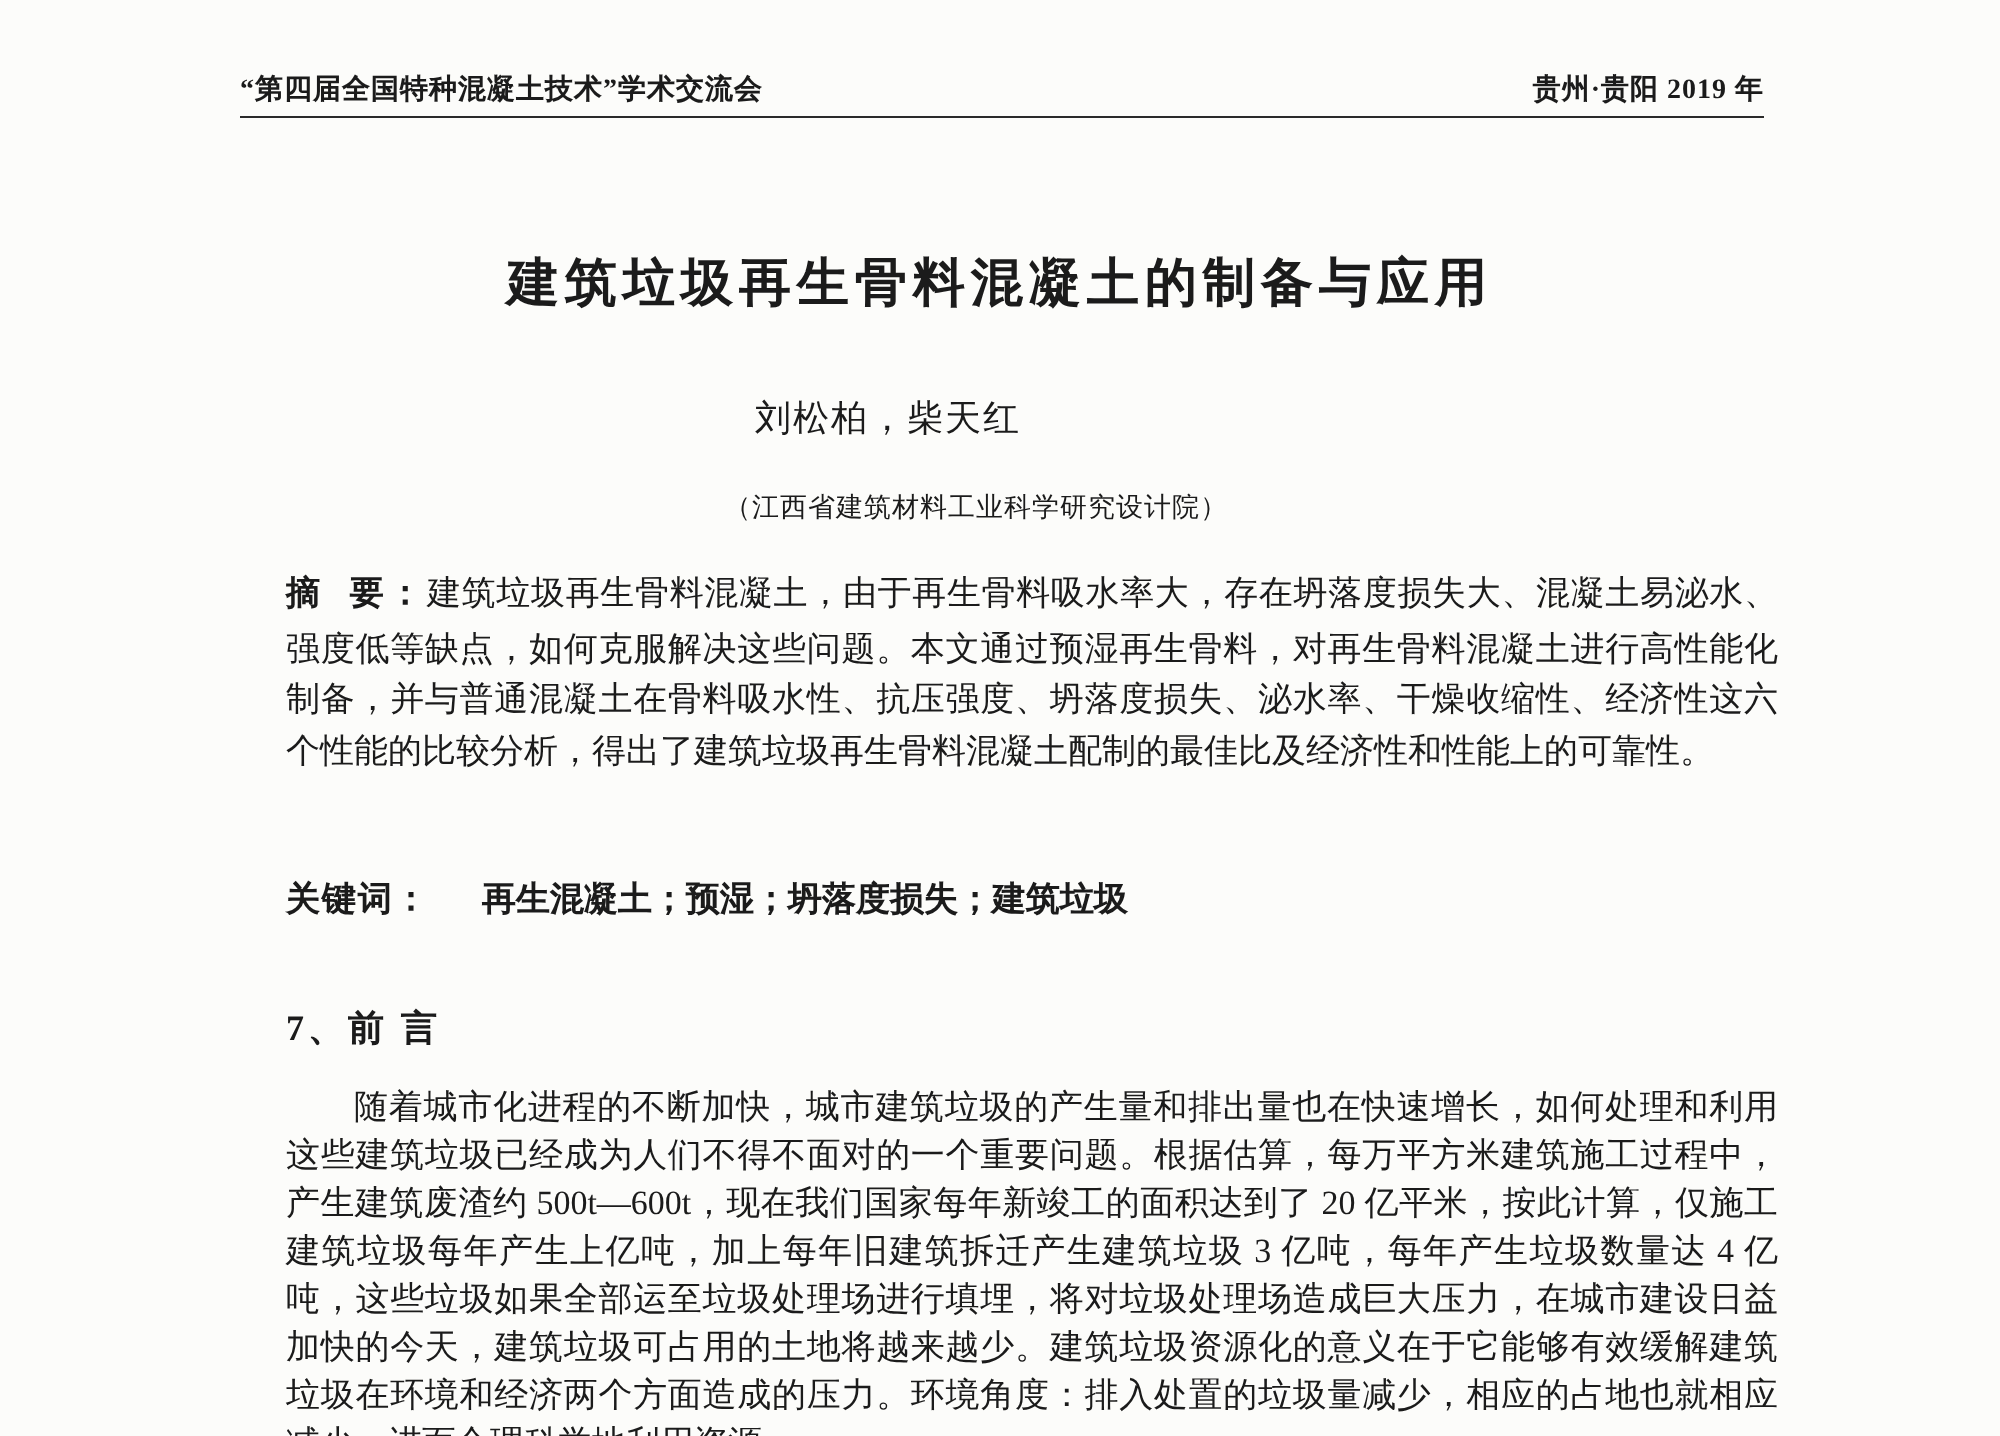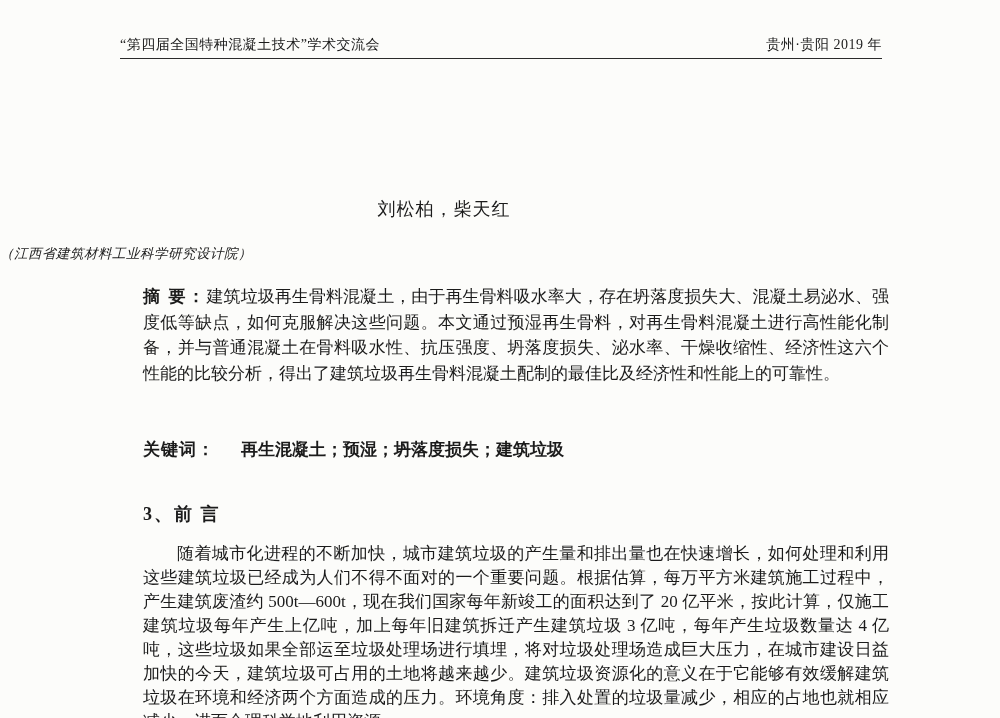--- a/index.html
+++ b/index.html
@@ -20,20 +20,21 @@
   .running-head {
     position: absolute;
     left: 120px;
     width: 762px;
     top: 36px;
     display: flex;
     justify-content: space-between;
     align-items: baseline;
     font-size: 14px;
     letter-spacing: 0.5px;
+    font-weight: bold;
   }
   .head-rule {
     position: absolute;
     left: 120px;
     width: 762px;
     top: 58px;
     border: 0;
     border-top: 1.6px solid #2a2a2a;
     margin: 0;
   }
@@ -56,39 +57,39 @@
     top: 197px;
     text-align: center;
     font-size: 18px;
     letter-spacing: 1px;
   }
   .paper-affiliation {
     position: absolute;
     left: 0;
     width: 976px;
     top: 245px;
-    text-align: left;
+    text-align: center;
     font-size: 13.5px;
     letter-spacing: 0.5px;
-    font-style: italic;
   }
   
   .abstract {
     position: absolute;
     left: 143px;
     width: 746px;
     top: 284px;
     font-size: 17px;
     line-height: 25.5px;
     text-align: justify;
     margin: 0;
   }
   .abstract .label {
     font-weight: bold;
     letter-spacing: 2px;
+    font-family: Liberation Mono, monospace;
   }
   
   .keywords {
     position: absolute;
     left: 143px;
     width: 746px;
     top: 438px;
     font-size: 17px;
     font-weight: bold;
   }
@@ -125,32 +126,33 @@
 
 <div class="page">
 
   <div class="running-head">
     <span>“第四届全国特种混凝土技术”学术交流会</span>
     <span>贵州·贵阳  2019 年</span>
   </div>
 
   <hr class="head-rule">
 
+  <h1 class="paper-title">建筑垃圾再生骨料混凝土的制备与应用</h1>
 
   <div class="paper-authors">刘松柏，柴天红</div>
 
   <div class="paper-affiliation">（江西省建筑材料工业科学研究设计院）</div>
 
   <p class="abstract">
     <span class="label">摘  要：</span><span>建筑垃圾再生骨料混凝土，由于再生骨料吸水率大，存在坍落度损失大、混凝土易泌水、强度低等缺点，如何克服解决这些问题。本文通过预湿再生骨料，对再生骨料混凝土进行高性能化制备，并与普通混凝土在骨料吸水性、抗压强度、坍落度损失、泌水率、干燥收缩性、经济性这六个性能的比较分析，得出了建筑垃圾再生骨料混凝土配制的最佳比及经济性和性能上的可靠性。</span>
   </p>
 
   <div class="keywords">
     <span class="label">关键词：</span><span>再生混凝土；预湿；坍落度损失；建筑垃圾</span>
   </div>
 
-  <h2 class="section-heading">3、前  言</h2>
+  <h2 class="section-heading">7、前  言</h2>
 
   <div class="body-text">
     <p>随着城市化进程的不断加快，城市建筑垃圾的产生量和排出量也在快速增长，如何处理和利用这些建筑垃圾已经成为人们不得不面对的一个重要问题。根据估算，每万平方米建筑施工过程中，产生建筑废渣约 500t—600t，现在我们国家每年新竣工的面积达到了 20 亿平米，按此计算，仅施工建筑垃圾每年产生上亿吨，加上每年旧建筑拆迁产生建筑垃圾 3 亿吨，每年产生垃圾数量达 4 亿吨，这些垃圾如果全部运至垃圾处理场进行填埋，将对垃圾处理场造成巨大压力，在城市建设日益加快的今天，建筑垃圾可占用的土地将越来越少。建筑垃圾资源化的意义在于它能够有效缓解建筑垃圾在环境和经济两个方面造成的压力。环境角度：排入处置的垃圾量减少，相应的占地也就相应减少，进而合理科学地利用资源……</p>
   </div>
 
 </div>
 
 </body></html>

